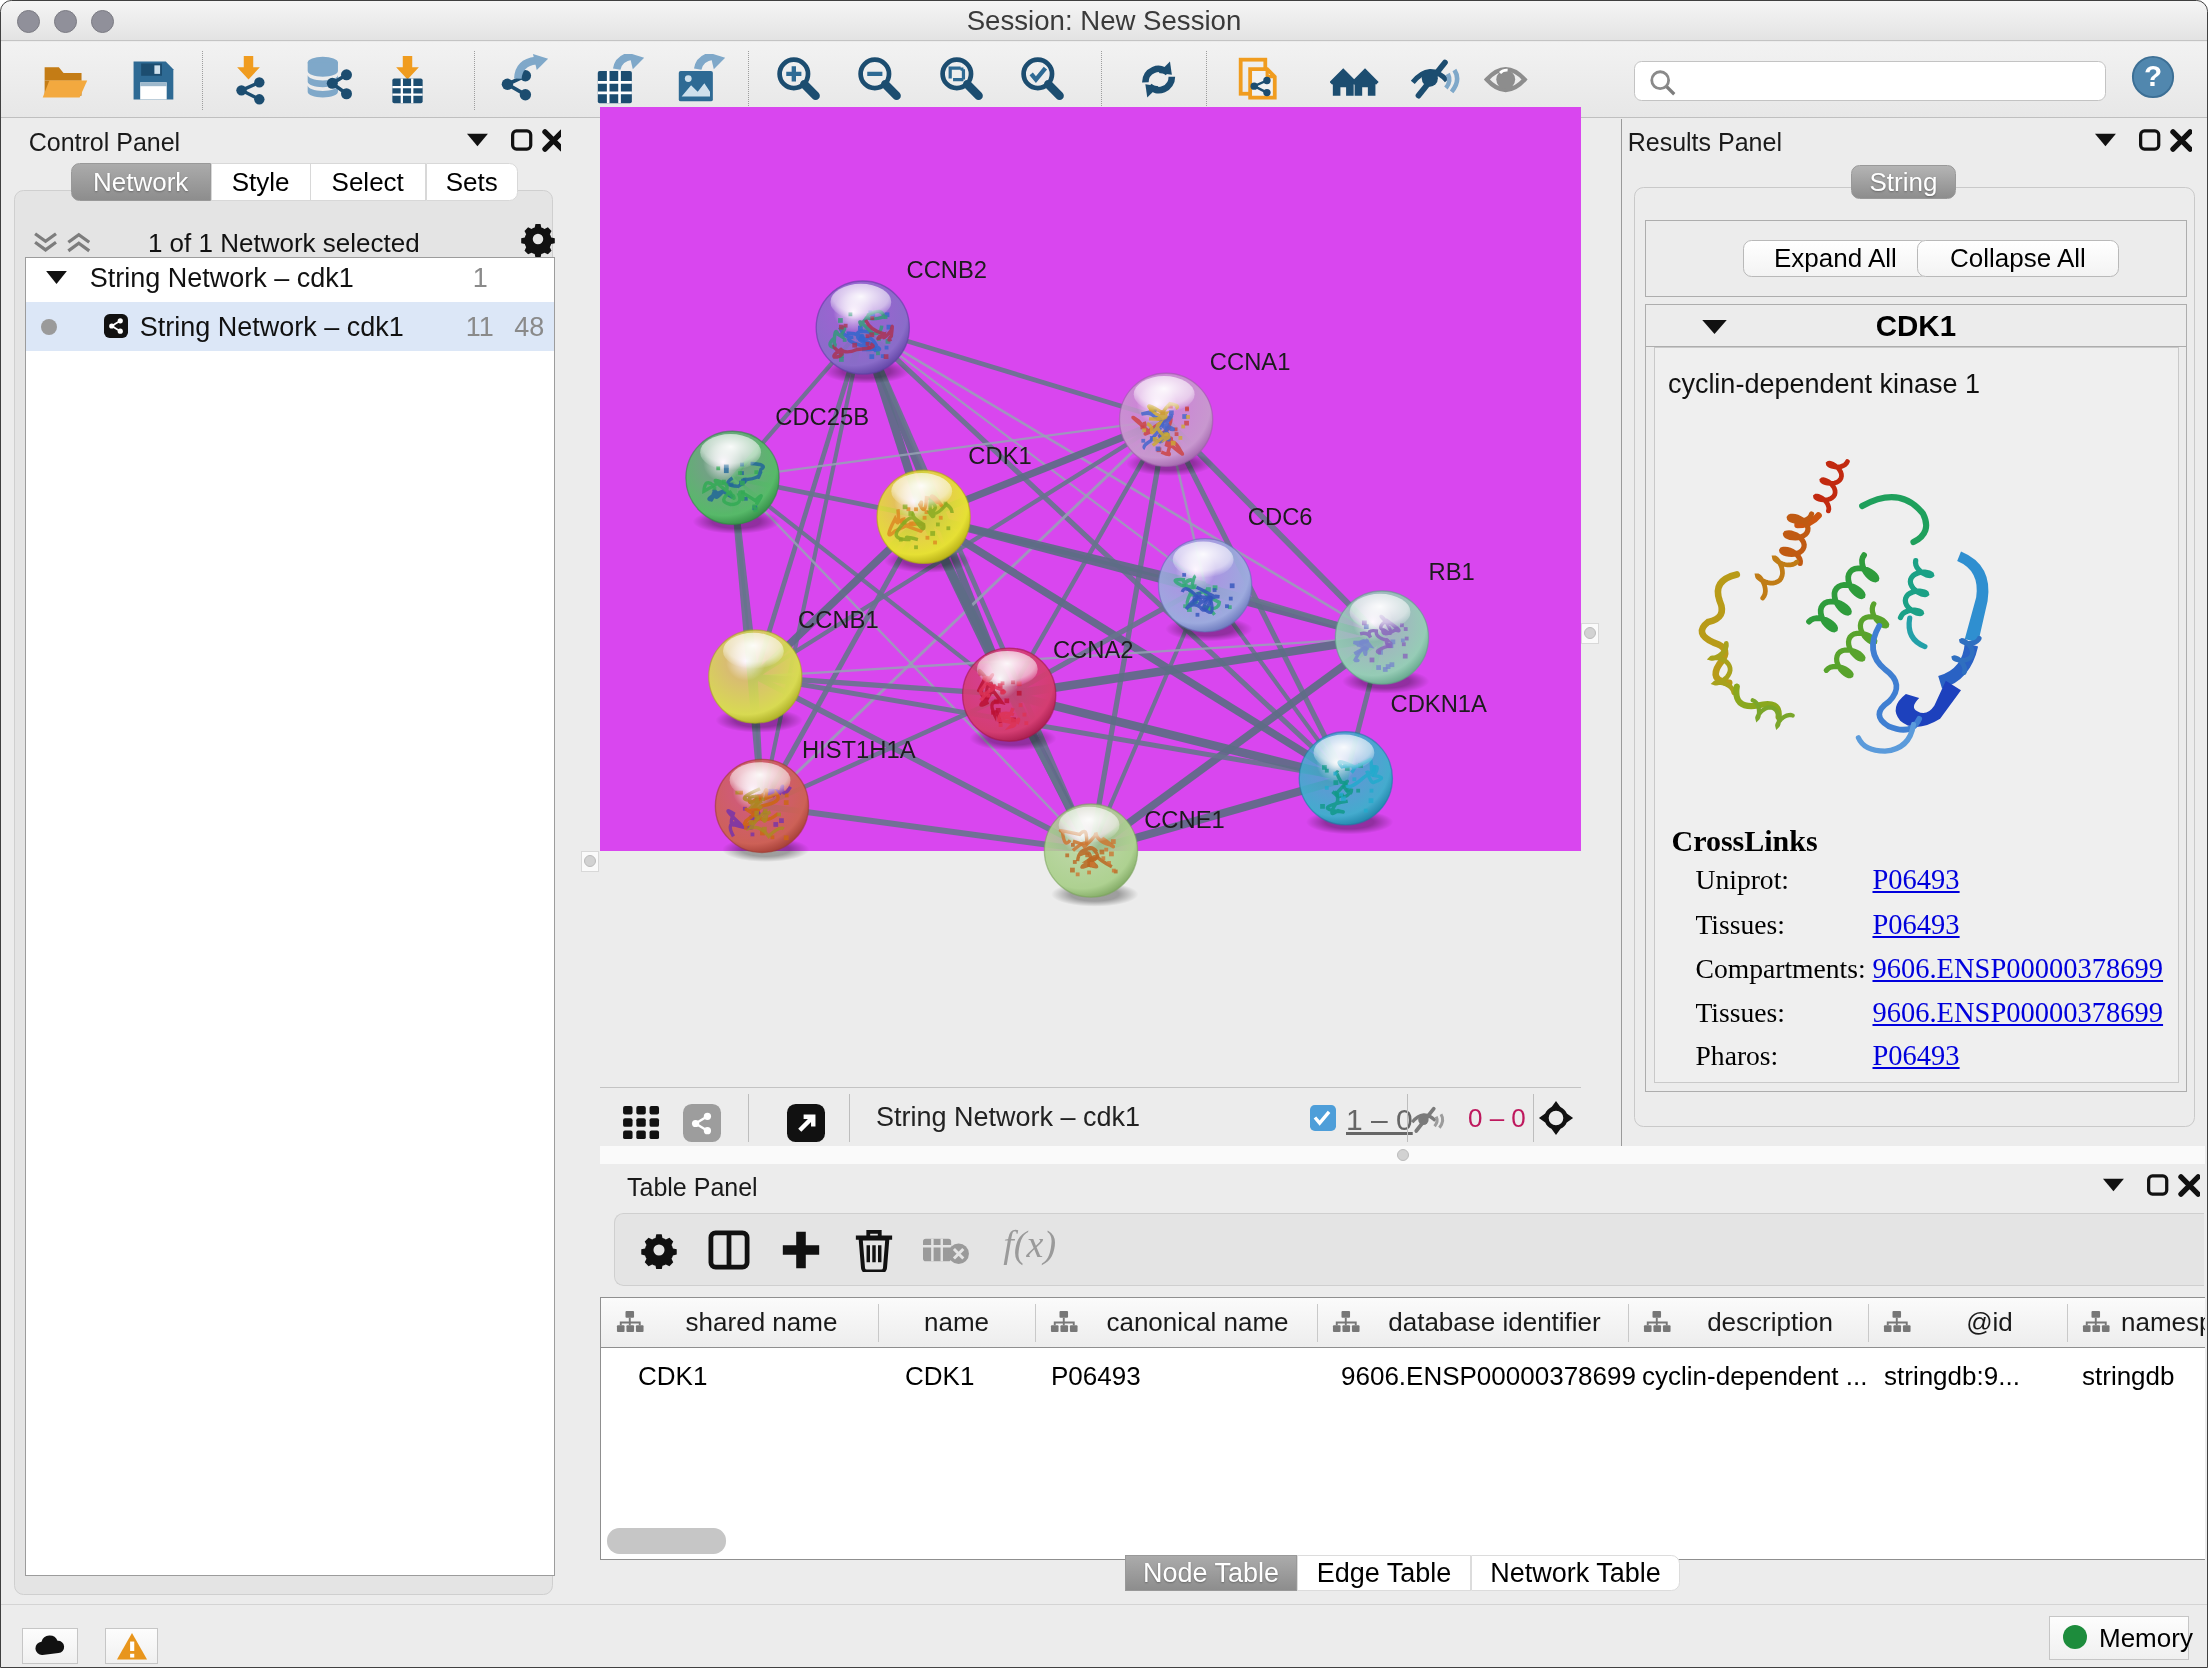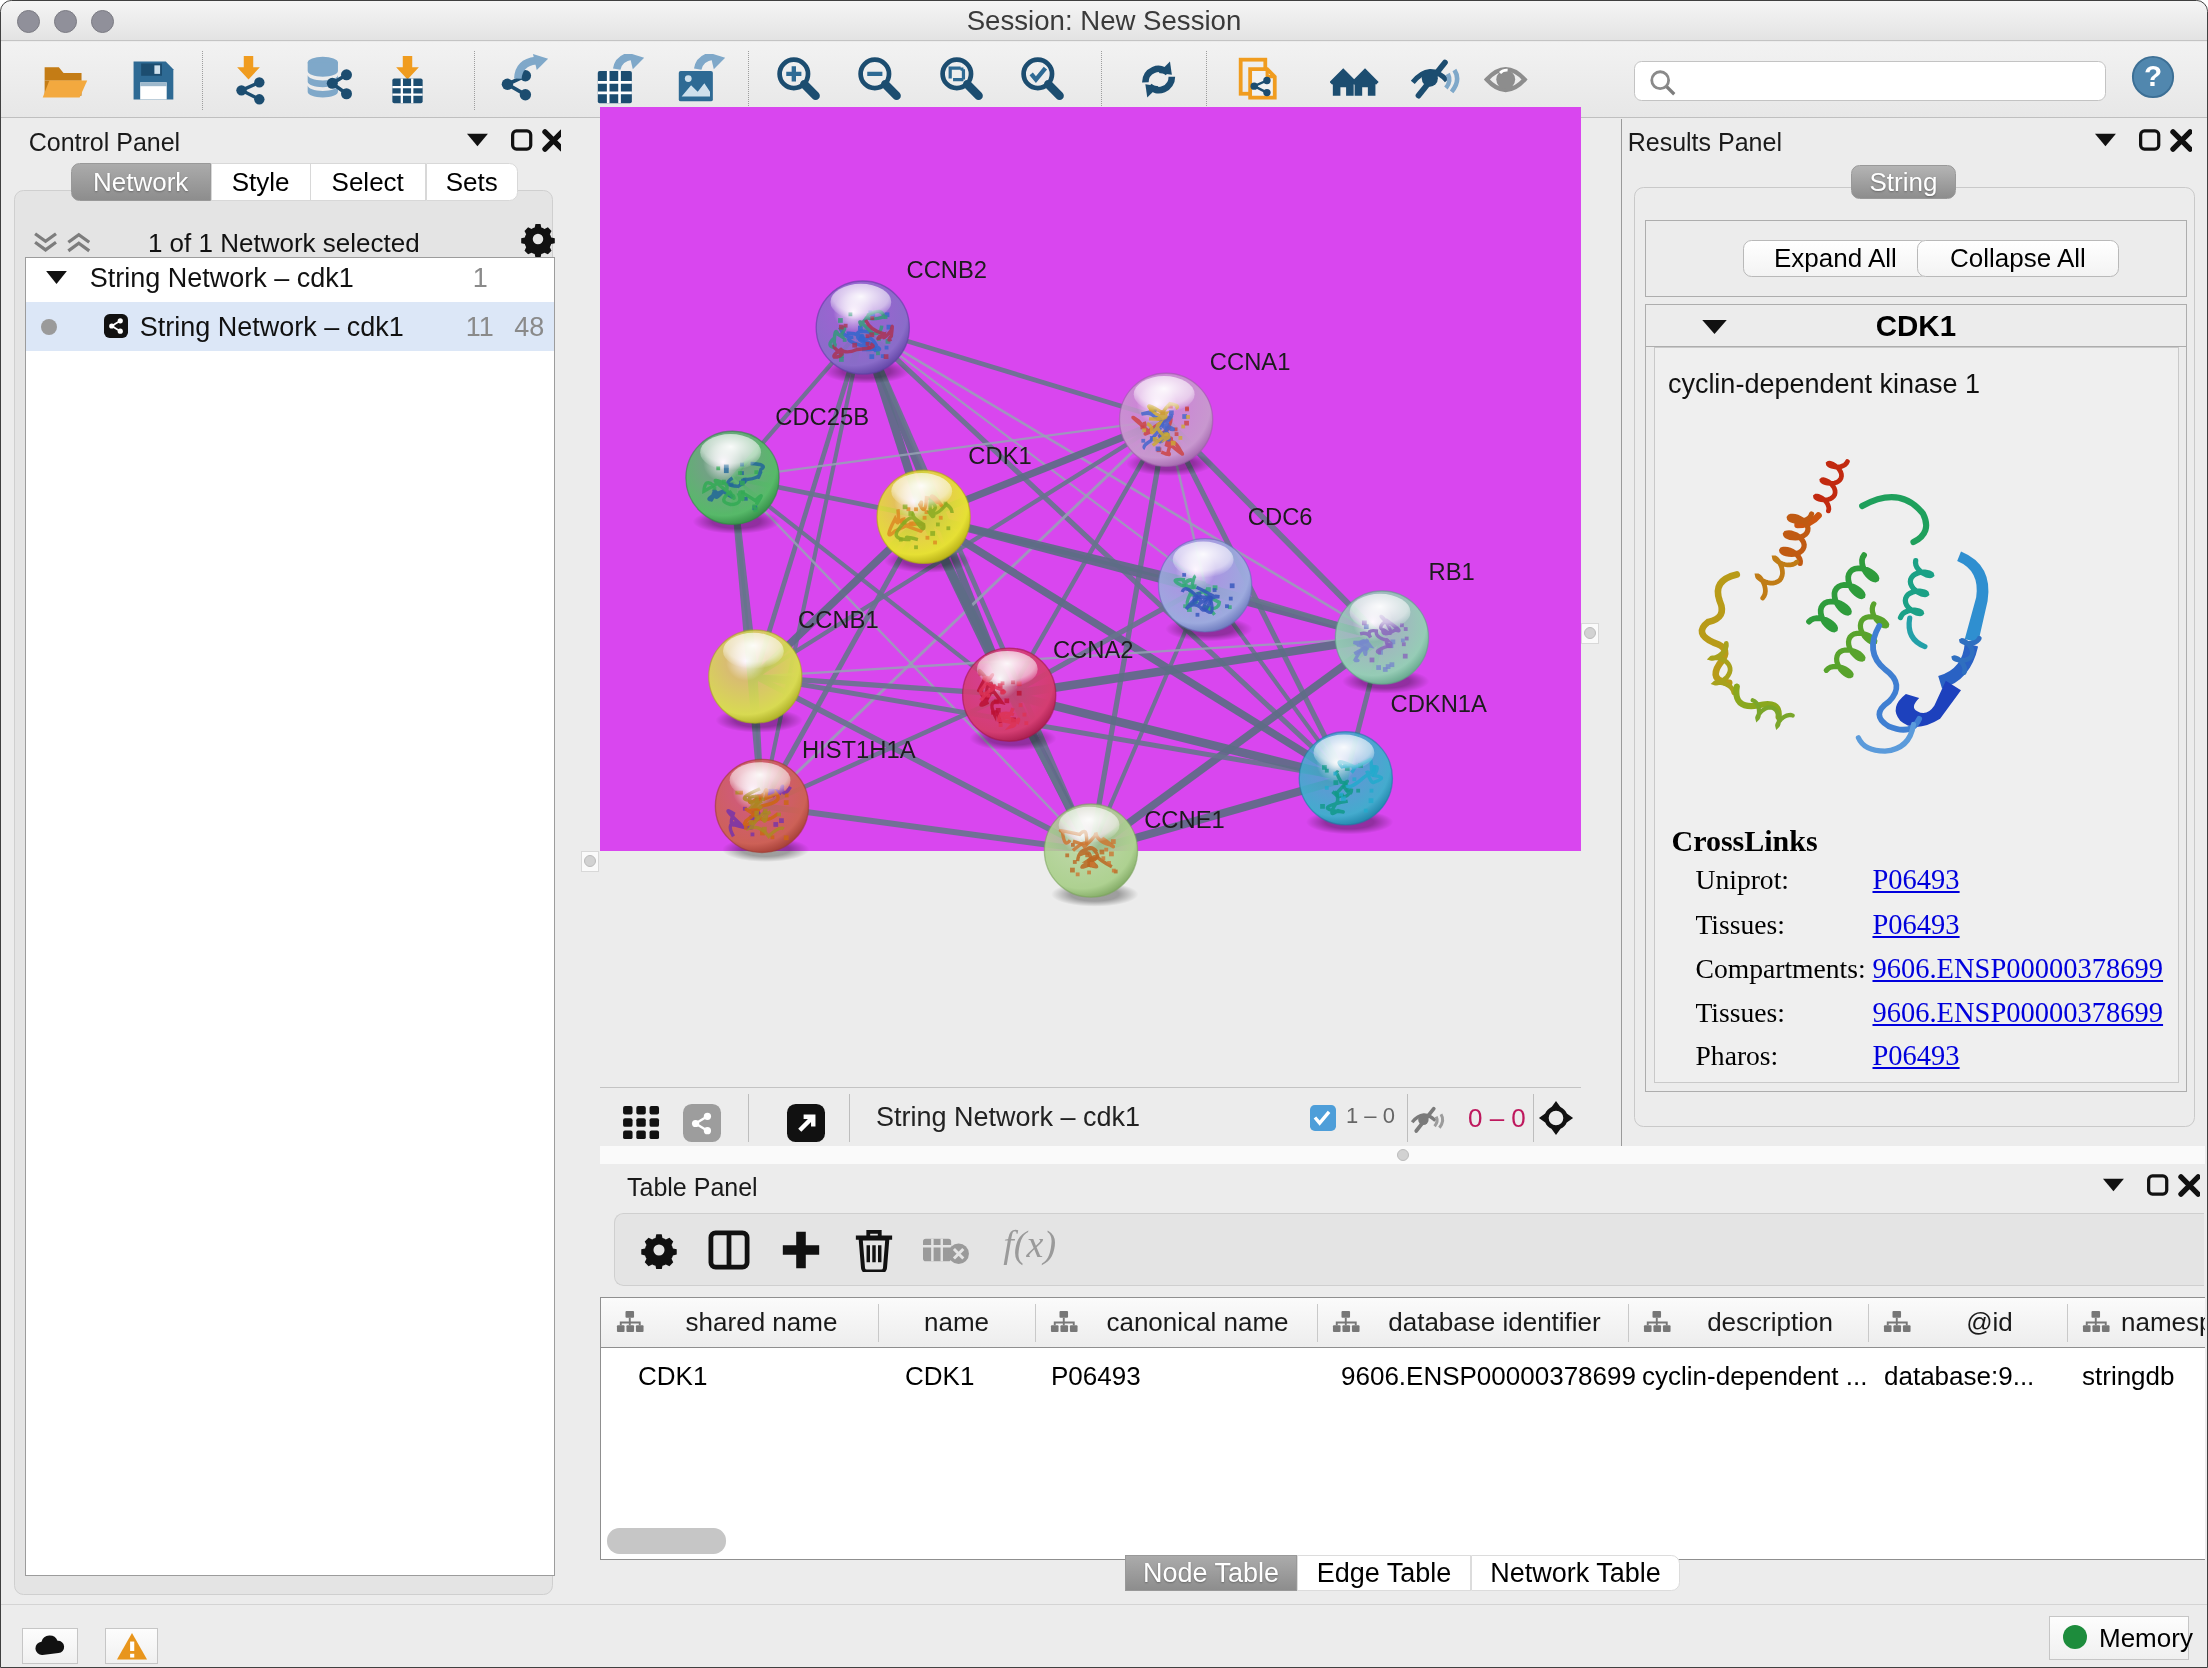--- a/index.html
+++ b/index.html
@@ -683,21 +683,21 @@
 <div style="position:absolute;left:187px;top:16px;width:38px;height:38px;border-radius:8.6px;background:#111;"></div>
 <svg style="position:absolute;left:193px;top:22px" width="27" height="27" viewBox="0 0 28 28">
 <path d="M11 7 h10 v10 M21 7 L7 21" stroke="#fff" stroke-width="4.6" fill="none"></path>
       </svg>
 <div class="nbsep" style="left:249px"></div>
 <div style="position:absolute;left:276px;top:14.3px;font-size:27px;color:#222;">String Network – cdk1</div>
 <div style="position:absolute;left:710px;top:17px;width:26px;height:26px;border-radius:4.8px;background:#4e9ed9;"></div>
 <svg style="position:absolute;left:713px;top:22px" width="18" height="16" viewBox="0 0 19 17">
         <path d="M2 8 l5 6 10 -12" stroke="#fff" stroke-width="3.6" fill="none"></path>
       </svg>
-<div style="position:absolute;left:746px;top:15px;font-size:22px;color:#666;">1 – 0</div>
+<div style="position:absolute;left:746px;top:15px;font-size:30px;color:#666;text-decoration:underline;">1 – 0</div>
 <div class="nbsep" style="left:807px"></div>
 <svg style="position:absolute;left:808px;top:15px" width="42" height="32" viewBox="0 0 50 40">
 <path d="M4 24 q14 -17 29 -2" fill="none" stroke="#7a7a7a" stroke-width="4.2"></path>
 <circle cx="18" cy="21" r="6.5" fill="#7a7a7a"></circle>
 <path d="M31 7 L9 35" stroke="#7a7a7a" stroke-width="4.6" stroke-linecap="round"></path>
 <path d="M34 17 q3 6 -2 12" fill="none" stroke="#9c9c9c" stroke-width="3.8"></path>
 <path d="M40 14 q5 8 -2 17" fill="none" stroke="#9c9c9c" stroke-width="3.8"></path>
 </svg>
 <div style="position:absolute;left:868px;top:15px;font-size:26px;color:#be185d;">0 – 0</div>
 <div class="nbsep" style="left:933px"></div>
@@ -876,21 +876,21 @@
                 <path d="M14.5 8 v5 M5 16 v-3 h20 v3 M14.5 13 v3" stroke="#777" stroke-width="2" fill="none"></path>
               </g>
             </svg></div>
 <div class="thcell" style="left:1520px;width:152px;text-align:left;">namespace</div>
 </div>
 <div class="tdcell" style="left:37px;">CDK1</div>
 <div class="tdcell" style="left:304px;">CDK1</div>
 <div class="tdcell" style="left:450px;">P06493</div>
 <div class="tdcell" style="left:740px;">9606.ENSP00000378699</div>
 <div class="tdcell" style="left:1041px;">cyclin-dependent ...</div>
-<div class="tdcell" style="left:1283px;">database:9...</div>
+<div class="tdcell" style="left:1283px;">stringdb:9...</div>
 <div class="tdcell" style="left:1481px;">stringdb</div>
 <div id="hthumb"></div>
       </div>
     <div class="btab" style="left:525px; width:172px; background:linear-gradient(#ababab,#8d8d8d); color:#fff; border-color:#999; text-shadow:0 1px 1.9px rgba(0,0,0,.3);">Node Table</div>
     <div class="btab" style="left:697px; width:174px;">Edge Table</div>
     <div class="btab" style="left:871px; width:209px; border-radius:0 8.6px 8.6px 0;">Network Table</div>
   </div>
 
   <div id="statusbar">
     <div class="sbtn" style="left:21px; top:23px; width:56px; height:36px;">

